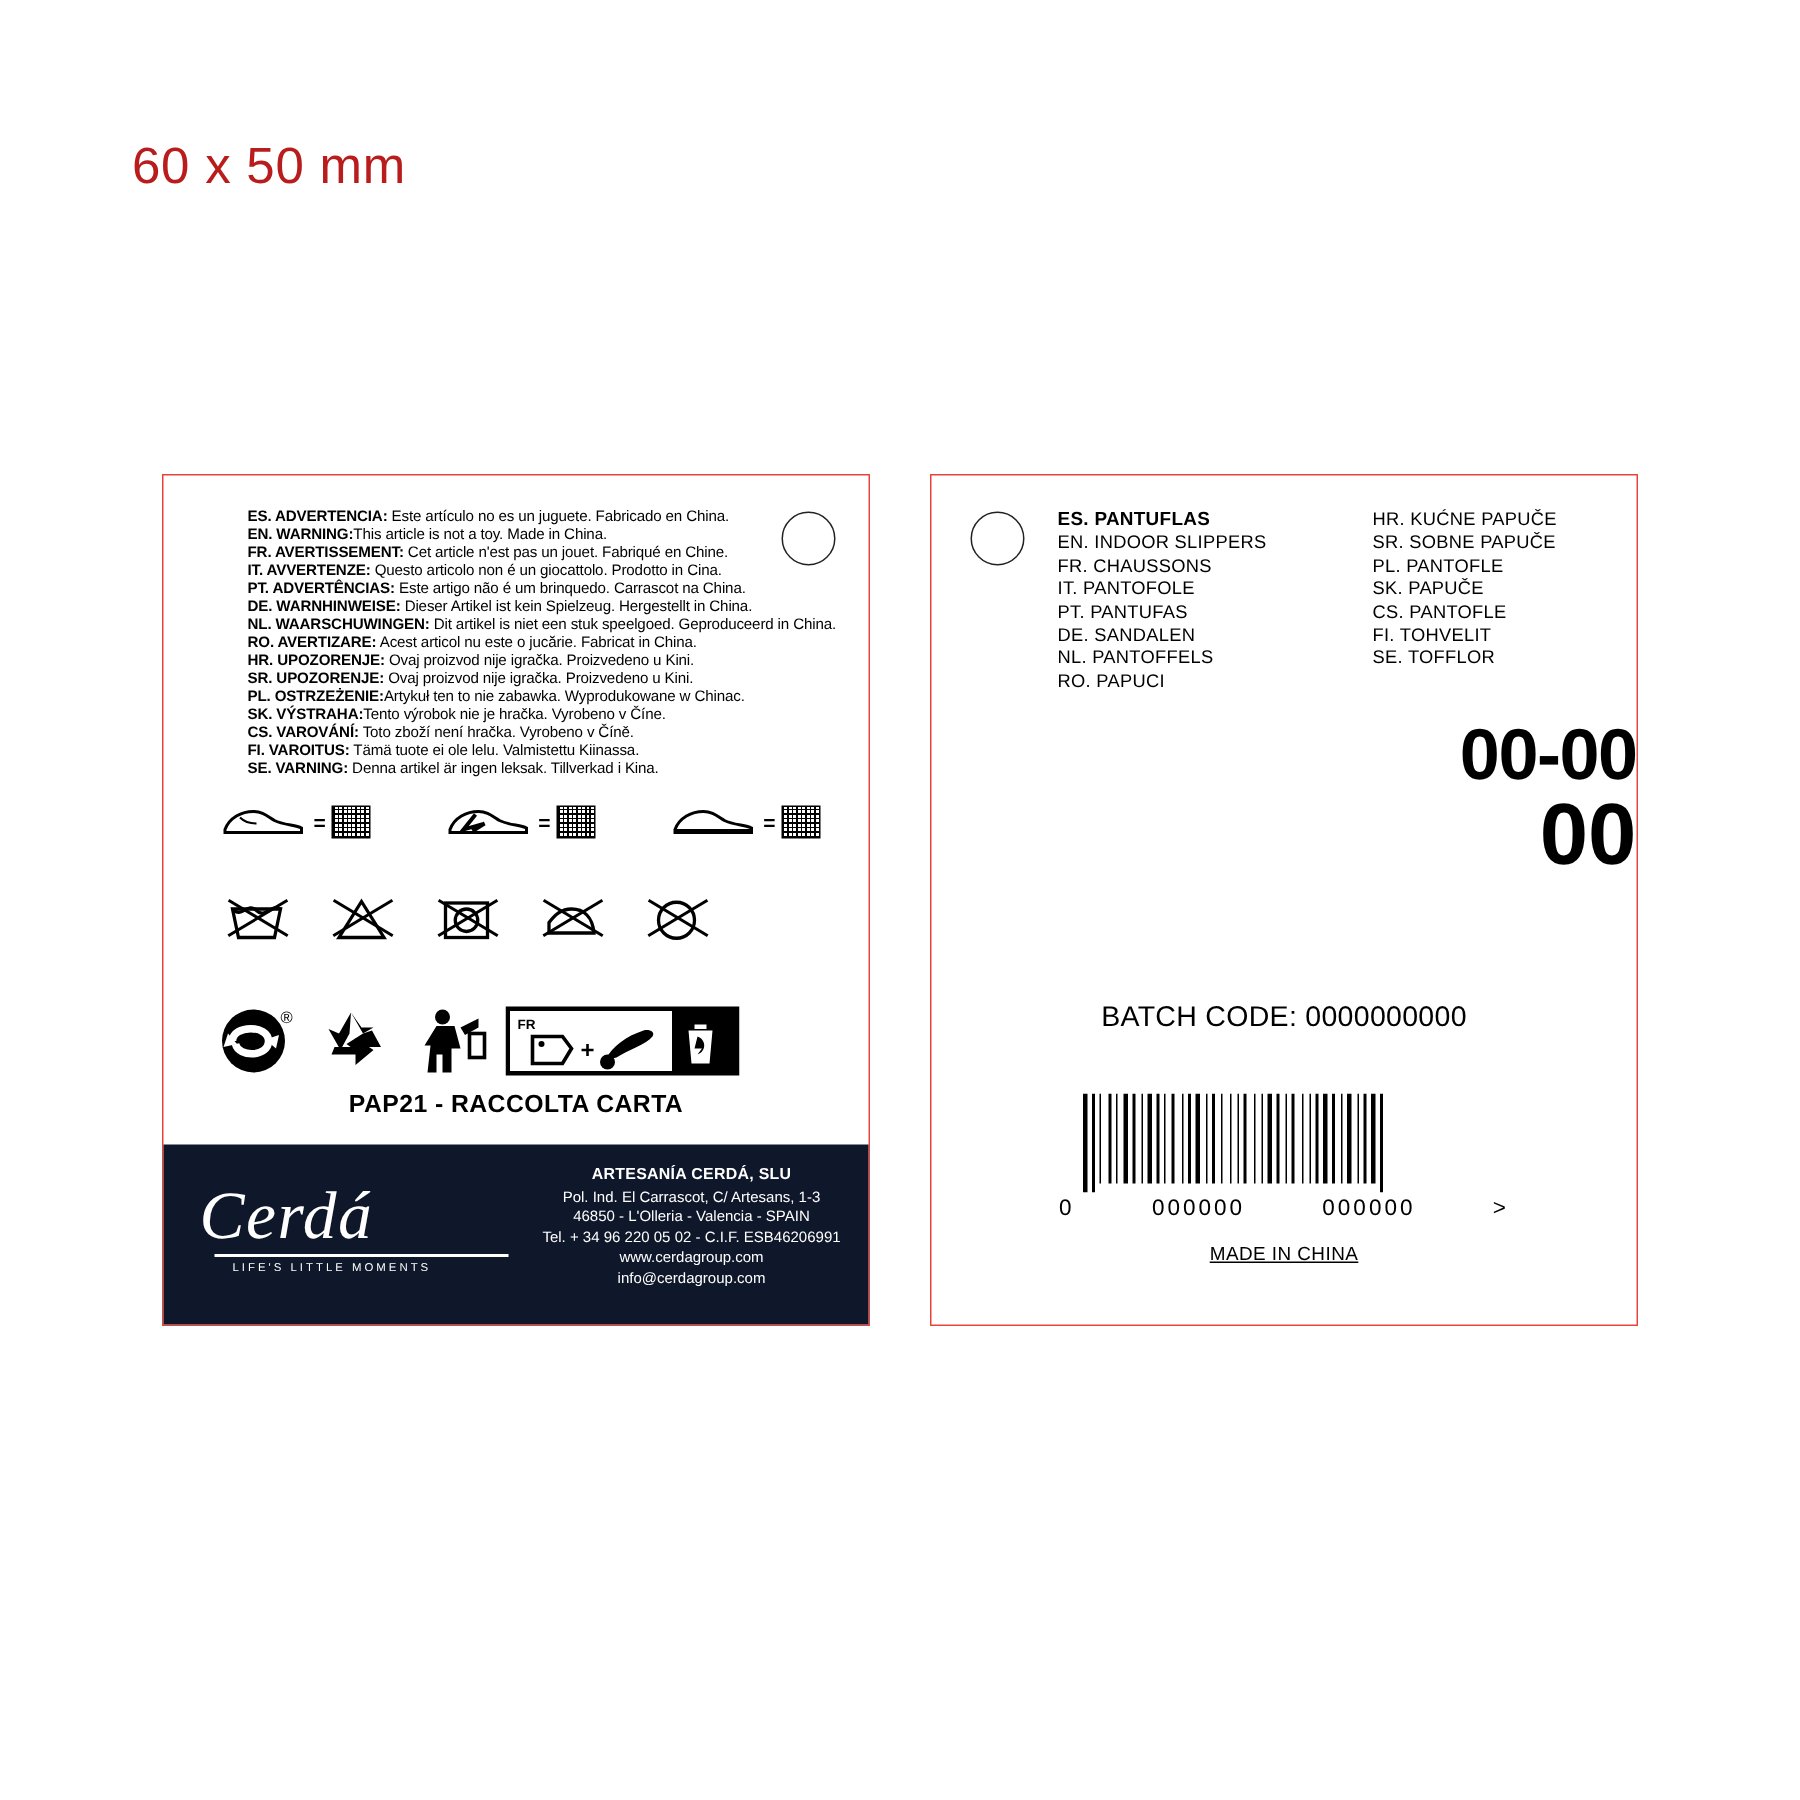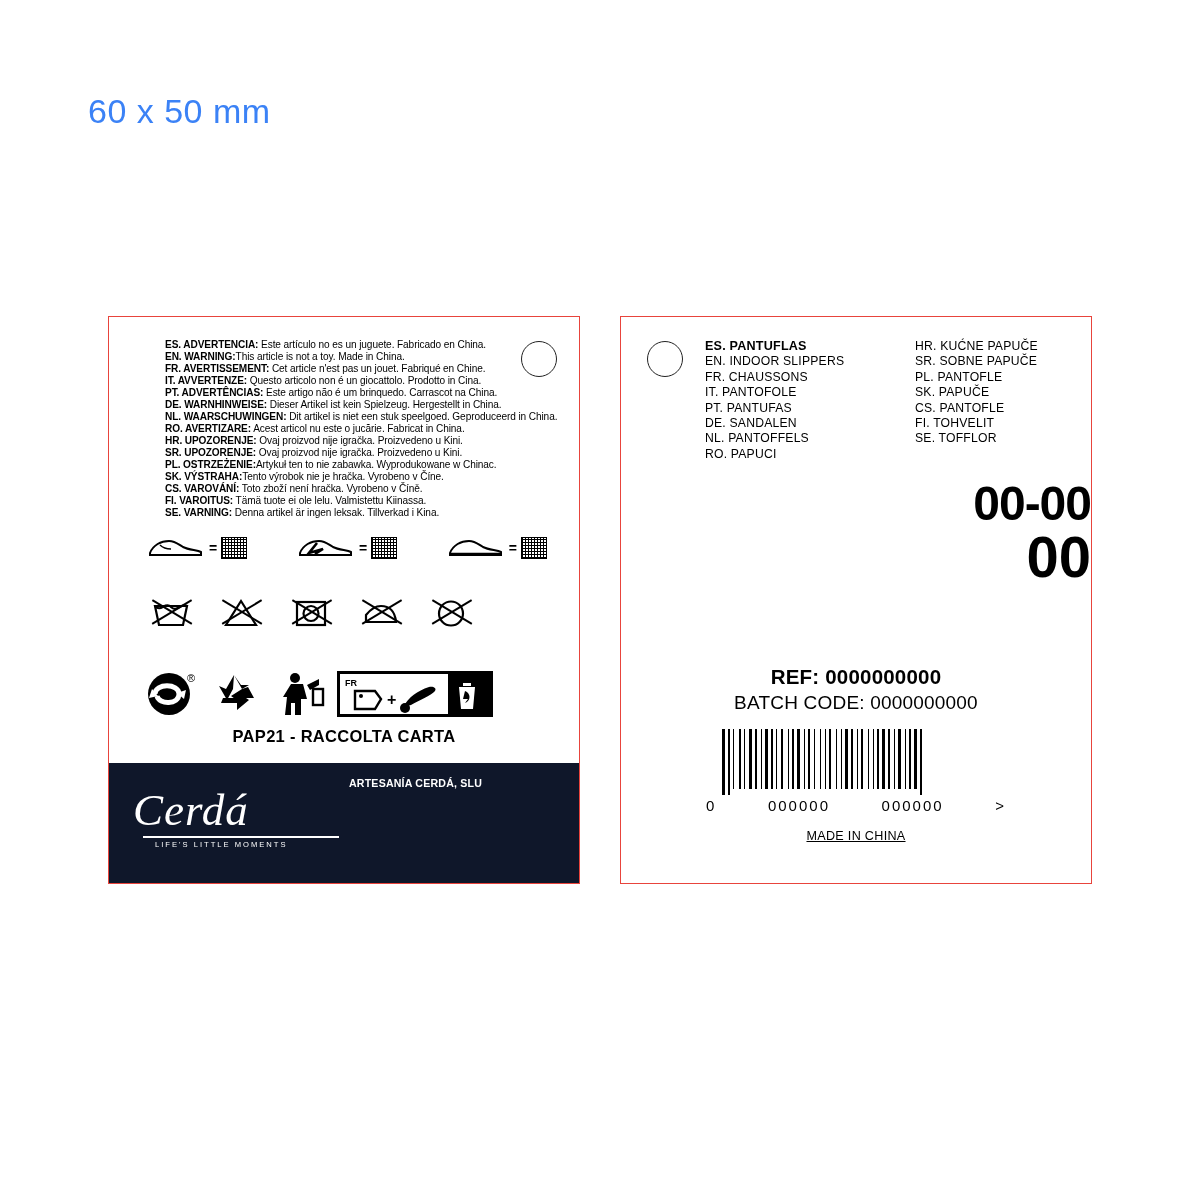--- a/index.html
+++ b/index.html
@@ -17,21 +17,21 @@
     height: 1200px;
     overflow: hidden;
   }
   #dimension-title {
     position: absolute;
     left: 88px;
     top: 92px;
     font-size: 34px;
     font-weight: 400;
     letter-spacing: 0.5px;
-    color: #3b82f6;
+    color: #b91c1c;
   }
 
   
   .label-card {
     position: absolute;
     border: 1.3px solid #e8443c;
     background: #fff;
     box-sizing: border-box;
   }
   #label-front {
@@ -190,20 +190,21 @@
     height: 1.5px;
     background: #fff;
     margin-top: 3px;
     margin-left: 10px;
   }
   #company-block {
     position: absolute;
     left: 240px;
     top: 14px;
     width: 224px;
+    text-align: center;
     color: #fff;
   }
   #company-name {
     font-size: 10.6px;
     font-weight: 700;
     letter-spacing: 0.2px;
     margin-bottom: 3px;
   }
   .company-line {
     font-size: 10px;
@@ -443,20 +444,27 @@
     <div id="pap-text">PAP21 - RACCOLTA CARTA</div>
 
     <div id="brand-footer">
       <div id="brand-logo">
         <div id="brand-name">Cerdá</div>
         <div id="brand-underline"></div>
         <div id="brand-tagline">LIFE'S LITTLE MOMENTS</div>
       </div>
       <div id="company-block">
         <div id="company-name">ARTESANÍA CERDÁ, SLU</div>
+        <div id="company-address">
+            <div class="company-line">Pol. Ind. El Carrascot, C/ Artesans, 1-3</div>
+            <div class="company-line">46850 - L'Olleria - Valencia - SPAIN</div>
+            <div class="company-line">Tel. + 34 96 220 05 02 - C.I.F. ESB46206991</div>
+            <div class="company-line">www.cerdagroup.com</div>
+            <div class="company-line">info@cerdagroup.com</div>
+          </div>
       </div>
     </div>
   </div>
 
   <div class="label-card" id="label-back">
 
     <div class="punch-hole" style="left:26px; top:24px;"></div>
 
     <div id="product-names">
       <div id="names-col-left">
@@ -479,21 +487,20 @@
           <div class="name-line">SE.  TOFFLOR</div>
         </div>
     </div>
 
     <div id="size-block">
       <div id="size-range">00-00</div>
       <div id="size-main">00</div>
     </div>
 
     <div id="ref-block">
-      <div id="ref-line">REF: 0000000000</div>
       <div id="batch-line">BATCH CODE: 0000000000</div>
     </div>
 
     <div id="barcode-block">
       <svg id="barcode-bars" viewBox="0 0 268 66" preserveAspectRatio="none">
           <rect x="0" y="0" width="3" height="66" fill="#000"></rect>
           <rect x="6" y="0" width="2" height="66" fill="#000"></rect>
           <rect x="11" y="0" width="1" height="60" fill="#000"></rect>
           <rect x="17" y="0" width="2" height="60" fill="#000"></rect>
           <rect x="22" y="0" width="1" height="60" fill="#000"></rect>

